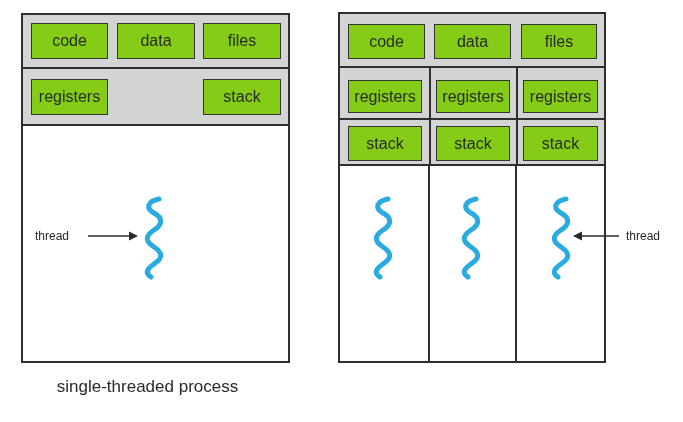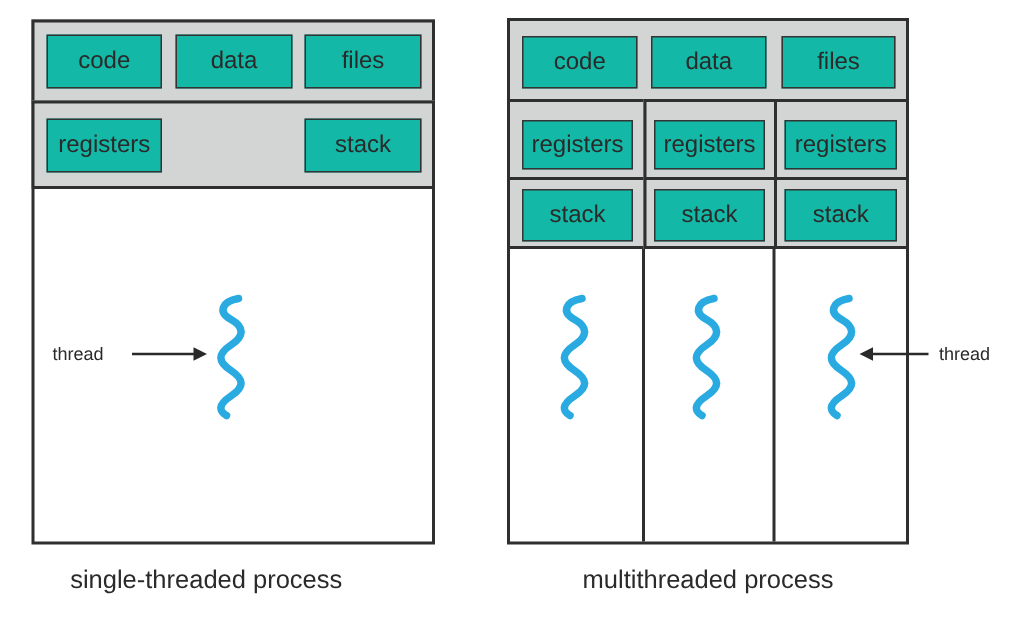--- a/index.html
+++ b/index.html
@@ -5,21 +5,21 @@
   html,body{margin:0;padding:0;background:#ffffff;}
   #stage{
     position:relative;width:683px;height:422px;background:#ffffff;overflow:hidden;
     font-family:"Liberation Sans","DejaVu Sans",sans-serif;color:#2a2a2a;
   }
   .abs{position:absolute;box-sizing:border-box;}
   .outer-box{border:2px solid #2f2f2f;background:#ffffff;}
   .gray-band{background:#d3d5d4;border:2px solid #2f2f2f;}
   .gray-cell{background:#d3d5d4;border:2px solid #2f2f2f;}
   .white-box{
-    background:#14b8a6;border:1.5px solid #343434;
+    background:#84cc16;border:1.5px solid #343434;
     display:flex;align-items:center;justify-content:center;
     font-size:16px;line-height:1;color:#2a2a2a;
   }
   .sep-line{background:#2f2f2f;}
   .thread-label{font-size:12px;line-height:17px;color:#2a2a2a;white-space:nowrap;}
   .caption{font-size:17px;line-height:20px;text-align:center;color:#2a2a2a;white-space:nowrap;}
   svg{display:block;}
 </style>
 </head>
 <body>
@@ -49,21 +49,21 @@
 
   <div class="abs thread-label" style="left:35px;top:228px;">thread</div>
   <svg class="abs" style="left:86px;top:230px;" width="54" height="12" viewBox="0 0 54 12">
     <line x1="2" y1="6" x2="44" y2="6" stroke="#2a2a2a" stroke-width="1.6"></line>
     <polygon points="43,1.5 52,6 43,10.5" fill="#2a2a2a"></polygon>
   </svg>
   <svg class="abs" style="left:141px;top:195px;" width="26" height="86" viewBox="0 0 26 86">
     <path d="M18 4 C7 6 4 13 13 18 S22 29 13 35 S4 46 13 52 S22 63 13 69 S5 79 10 82" fill="none" stroke="#29abe2" stroke-width="5" stroke-linecap="round" stroke-linejoin="round"></path>
   </svg>
 
-  <div class="abs caption" style="left:3px;top:377px;width:269px;">single-threaded process</div>
+  <div class="abs caption" style="left:13px;top:377px;width:269px;">single-threaded process</div>
 
   <div class="abs outer-box" style="left:338px;top:12px;width:268px;height:351px;"></div>
 
   <div class="abs gray-band" style="left:338px;top:12px;width:268px;height:56px;"></div>
   <div class="abs white-box" style="left:348px;top:24px;width:77px;height:35px;">
     <span>code</span>
   </div>
   <div class="abs white-box" style="left:434px;top:24px;width:77px;height:35px;">
     <span>data</span>
   </div>
@@ -109,15 +109,14 @@
   <svg class="abs" style="left:548px;top:195px;" width="26" height="86" viewBox="0 0 26 86">
     <path d="M18 4 C7 6 4 13 13 18 S22 29 13 35 S4 46 13 52 S22 63 13 69 S5 79 10 82" fill="none" stroke="#29abe2" stroke-width="5" stroke-linecap="round" stroke-linejoin="round"></path>
   </svg>
 
   <svg class="abs" style="left:571px;top:230px;" width="50" height="12" viewBox="0 0 50 12">
     <line x1="10" y1="6" x2="48" y2="6" stroke="#2a2a2a" stroke-width="1.6"></line>
     <polygon points="11,1.5 2,6 11,10.5" fill="#2a2a2a"></polygon>
   </svg>
   <div class="abs thread-label" style="left:626px;top:228px;">thread</div>
 
-  <div class="abs caption" style="left:338px;top:377px;width:268px;">multithreaded process</div>
 
 </div>
 
 </body></html>

